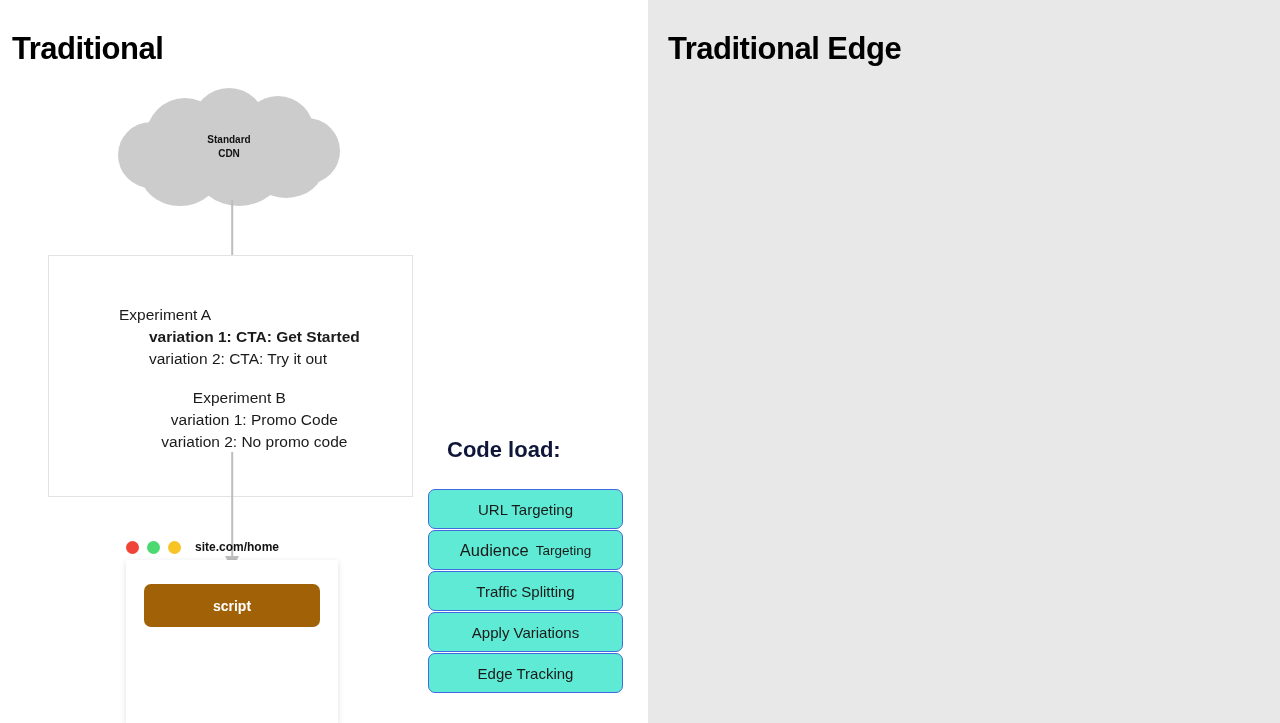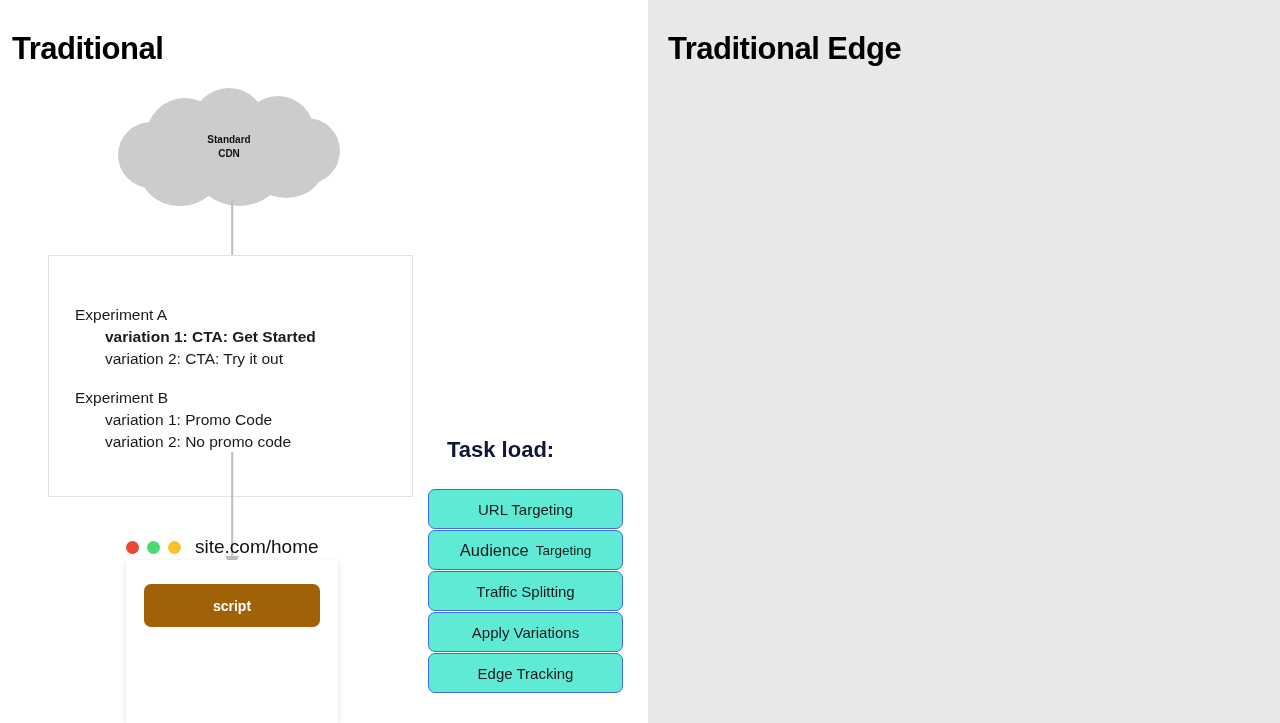--- a/index.html
+++ b/index.html
@@ -66,39 +66,39 @@
   
   #exp-box {
     position:absolute; left:48px; top:255px;
     width:365px; height:242px;
     background:#ffffff; border:1px solid #e3e3e3;
   }
   #exp-list {
     position:absolute; left:26px; top:48px;
     font-size:15.5px; color:#1a1a1a; line-height:1.42;
   }
-  .exp-group { margin-bottom:17px; }
-  .exp-group:last-child { margin-bottom:0; }
+  .exp-group { margin-bottom:17px;margin-left:44px; }
+  .exp-group:last-child { margin-bottom:0;text-align:center; }
   .exp-name { }
   .exp-var { padding-left:30px; }
   .exp-var.strong { font-weight:bold; }
 
   
   .browser { position:absolute; }
   .browser .chrome {
     position:absolute; left:0; top:0;
     display:flex; align-items:center; gap:8px;
     height:22px;
   }
   .dot { width:13px; height:13px; border-radius:50%; }
   .dot.red   { background:#f04438; }
   .dot.green { background:#4cd971; }
   .dot.yellow{ background:#f7c325; }
   .browser .url {
-    font-size:19px; font-weight:normal; color:#111;
+    font-size:12px; font-weight:bold; color:#111;
     margin-left:6px; white-space:nowrap;
   }
   .browser .pane {
     position:absolute; left:0;
     background:#ffffff;
     box-shadow:0 2px 6px rgba(0,0,0,0.13);
   }
   .script-btn {
     position:absolute;
     background:#a16207; border-radius:7px;
@@ -192,21 +192,21 @@
       <div class="chrome">
         <span class="dot red"></span>
         <span class="dot green"></span>
         <span class="dot yellow"></span>
         <span class="url">site.com/home</span>
       </div>
       <div class="pane"></div>
       <div class="script-btn">script</div>
     </div>
 
-    <div id="task-load-title">Task load:</div>
+    <div id="task-load-title">Code load:</div>
 
     <div id="cap-left-stack">
       <div class="cap-box filled">
         <span>URL Targeting</span>
       </div>
       <div class="cap-box filled">
         <span class="big">Audience</span>
         <span class="small">Targeting</span>
       </div>
       <div class="cap-box filled">

